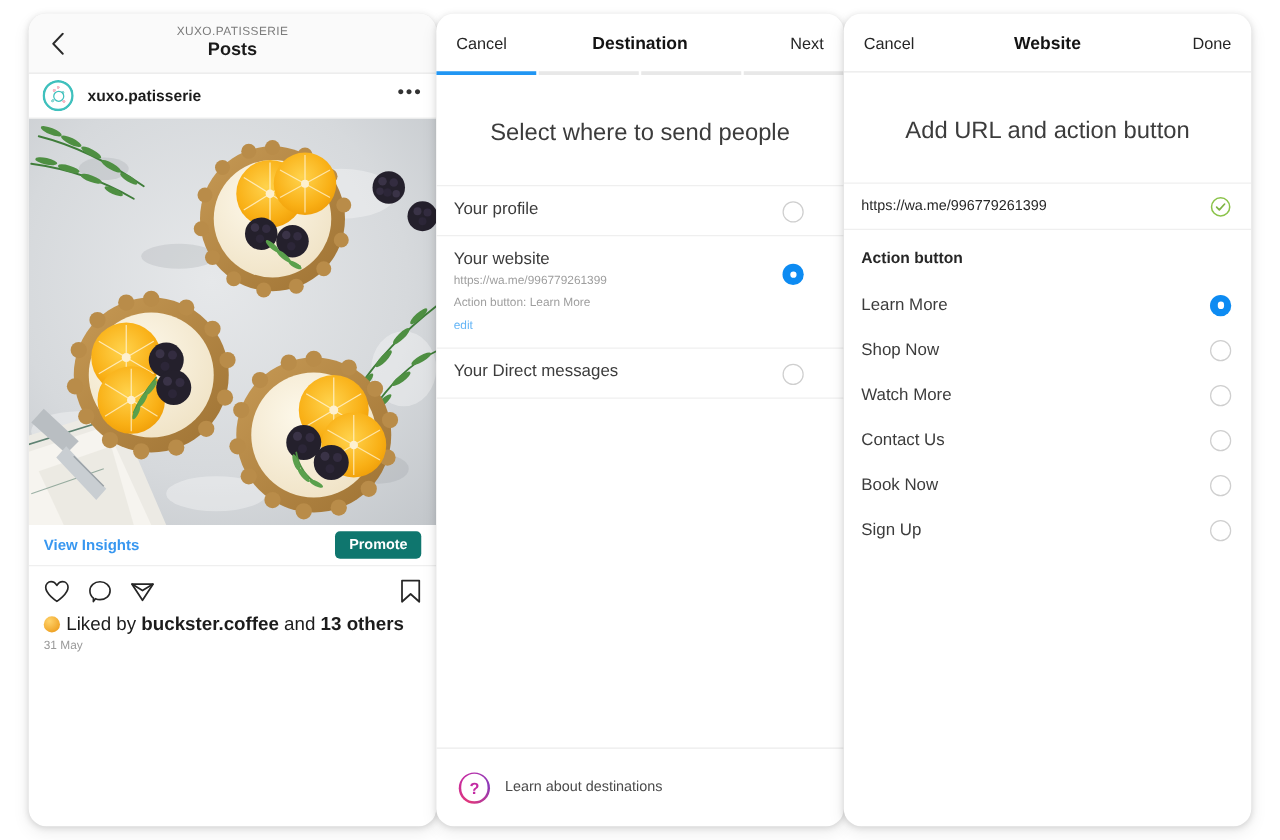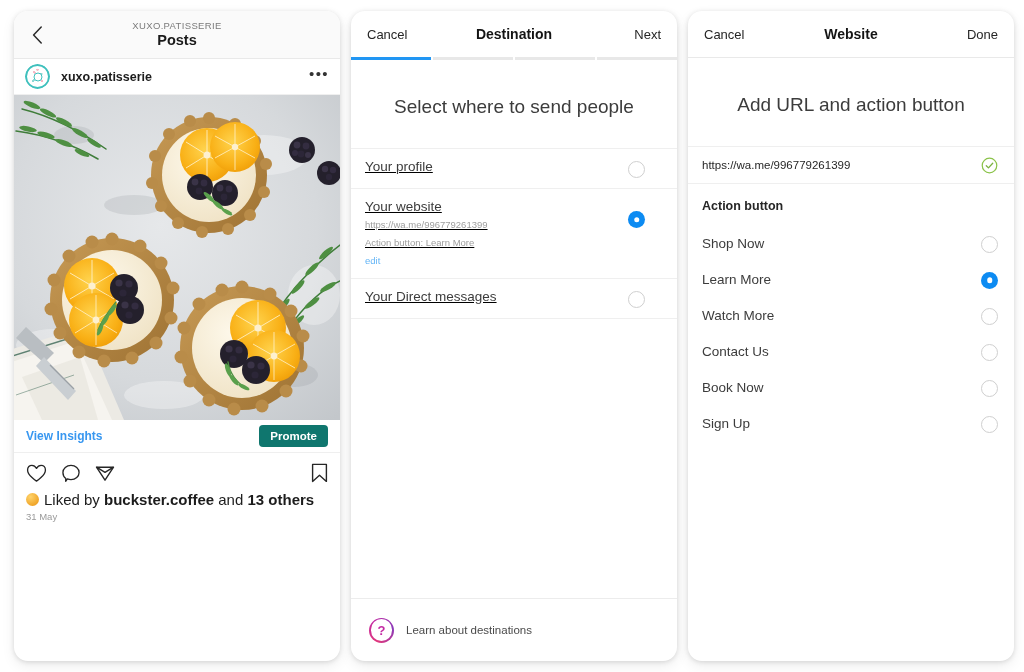--- a/index.html
+++ b/index.html
@@ -7,23 +7,22 @@
     width: 1024px; height: 672px;
     background: #ffffff;
     font-family: "Liberation Sans", sans-serif;
     -webkit-font-smoothing: antialiased;
     overflow: hidden;
   }
   .stage {
     position: relative;
     width: 1024px; height: 672px;
     display: flex;
-    justify-content: flex-end;
+    justify-content: center;
     align-items: flex-start;
-    gap: 11px;
     padding: 11px 10px;
   }
   .panel {
     width: 326px;
     height: 650px;
     background: #ffffff;
     border-radius: 14px;
     box-shadow: 0 1px 5px rgba(0,0,0,0.13), 0 5px 14px rgba(0,0,0,0.07);
     overflow: hidden;
     position: relative;
@@ -241,21 +240,20 @@
 
   
   .dest-list { flex: 1 1 auto; }
   .dest-item {
     display: flex;
     align-items: flex-start;
     padding: 10px 32px 10px 14px;
     border-bottom: 1px solid #efefef;
     cursor: pointer;
     min-height: 40px;
-    text-decoration: underline;
   }
   .dest-item:first-child { border-top: 1px solid #efefef; }
   .dest-texts { flex: 1 1 auto; }
   .dest-title {
     font-size: 13.5px;
     color: #3c3c3c;
   }
   .dest-sub {
     font-size: 9.5px;
     color: #9e9e9e;
@@ -813,26 +811,26 @@
           <circle cx="9" cy="9" r="7.7" stroke="#8bc34a" stroke-width="1.3"></circle>
           <path d="M5.6 9.2 L7.9 11.5 L12.4 6.6" stroke="#7cb342" stroke-width="1.4" stroke-linecap="round" stroke-linejoin="round"></path>
         </svg>
       </span>
     </div>
 
     <div class="section-label">Action button</div>
 
     <div>
       <div class="opt-item">
+        <span class="opt-label">Learn More</span>
+        <span class="radio selected"></span>
+      </div>
+      <div class="opt-item">
         <span class="opt-label">Shop Now</span>
         <span class="radio"></span>
-      </div>
-      <div class="opt-item">
-        <span class="opt-label">Learn More</span>
-        <span class="radio selected"></span>
       </div>
       <div class="opt-item">
         <span class="opt-label">Watch More</span>
         <span class="radio"></span>
       </div>
       <div class="opt-item">
         <span class="opt-label">Contact Us</span>
         <span class="radio"></span>
       </div>
       <div class="opt-item">

